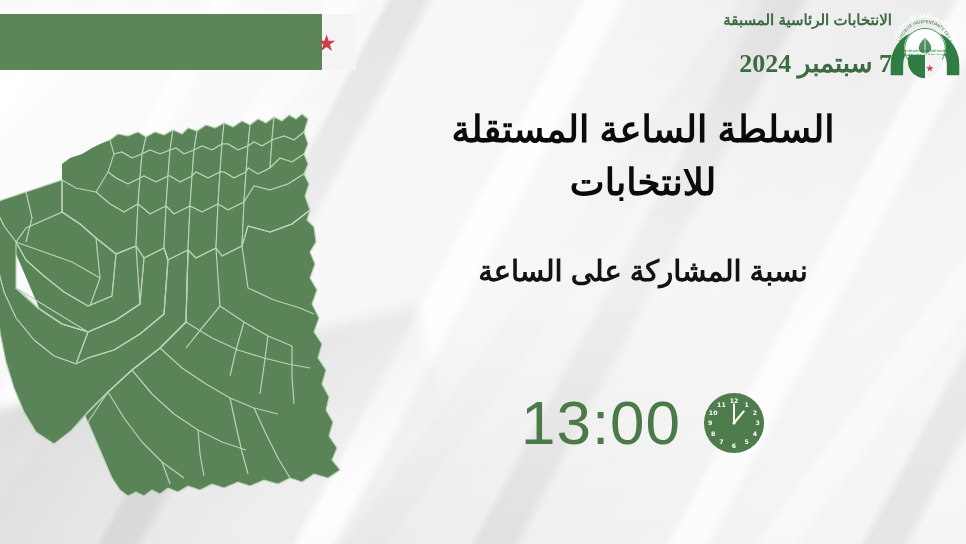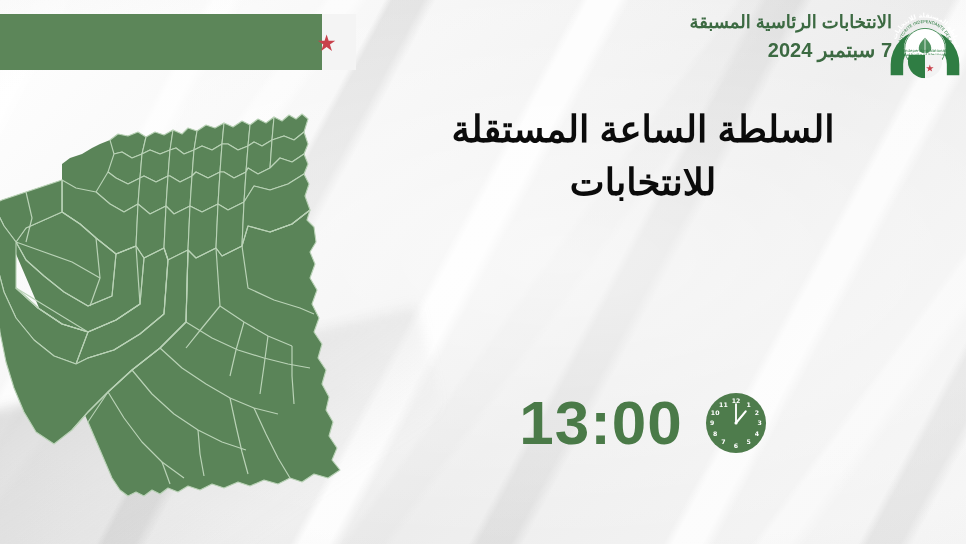--- a/index.html
+++ b/index.html
@@ -70,22 +70,22 @@
 
   
   .header{
     position:absolute; right:74px; top:10px;
     text-align:right;
     direction:rtl;
     color:#3c6a42;
     font-weight:bold;
     line-height:1.35;
   }
-  .hdr-line1{ font-size:18px; letter-spacing:0; }
-  .hdr-line2{ font-size:20px; margin-top:3px; }
+  .hdr-line1{ font-size:15px; letter-spacing:0; }
+  .hdr-line2{ font-size:26px; margin-top:16px;font-family:Liberation Serif, serif; }
 
   .ina-logo{
     position:absolute; right:2px; top:0px;
     width:78px; height:88px;
   }
 
   
   .map-wrap{
     position:absolute; left:-8px; top:92px;
     width:384px; height:440px;
@@ -106,21 +106,21 @@
     font-size:29px; font-weight:bold; color:#131313;
     line-height:1.4;
   }
 
   
   .time-row{
     position:absolute; left:392px; top:392px; width:502px;
     display:flex; align-items:center; justify-content:center; gap:22px;
   }
   .time-text{
-    font-size:62px; font-weight:bold; color:#4a7a48;
+    font-size:62px; font-weight:normal; color:#4a7a48;
     letter-spacing:1px; line-height:1;
   }
   .clock{ width:62px; height:62px; flex:0 0 auto; }
 </style>
 </head>
 <body>
 
 <div id="stage">
 
   <div class="bg-base"></div>
@@ -262,20 +262,21 @@
           <path d="M104,146 L108,186 L98,214"></path>
           <path d="M24,150 L52,160 L80,170 L108,186"></path>
           <path d="M34,100 L40,126 L34,150"></path>
         </g>
       </g>
     </svg>
   </div>
 
   <div class="main-block">
     <div class="title">السلطة الساعة المستقلة للانتخابات</div>
+    <div class="subtitle">نسبة المشاركة على الساعة</div>
   </div>
 
   <div class="time-row">
     <div class="time-text">13:00</div>
     <svg class="clock" viewBox="0 0 64 64">
       <circle cx="32" cy="32" r="31" fill="#4e7c4c"></circle>
       <g fill="#ffffff" font-size="6.4" font-family="'DejaVu Sans',sans-serif" text-anchor="middle" font-weight="bold">
         <text x="32" y="11.5">12</text>
         <text x="45" y="15">1</text>
         <text x="53.5" y="24">2</text>

